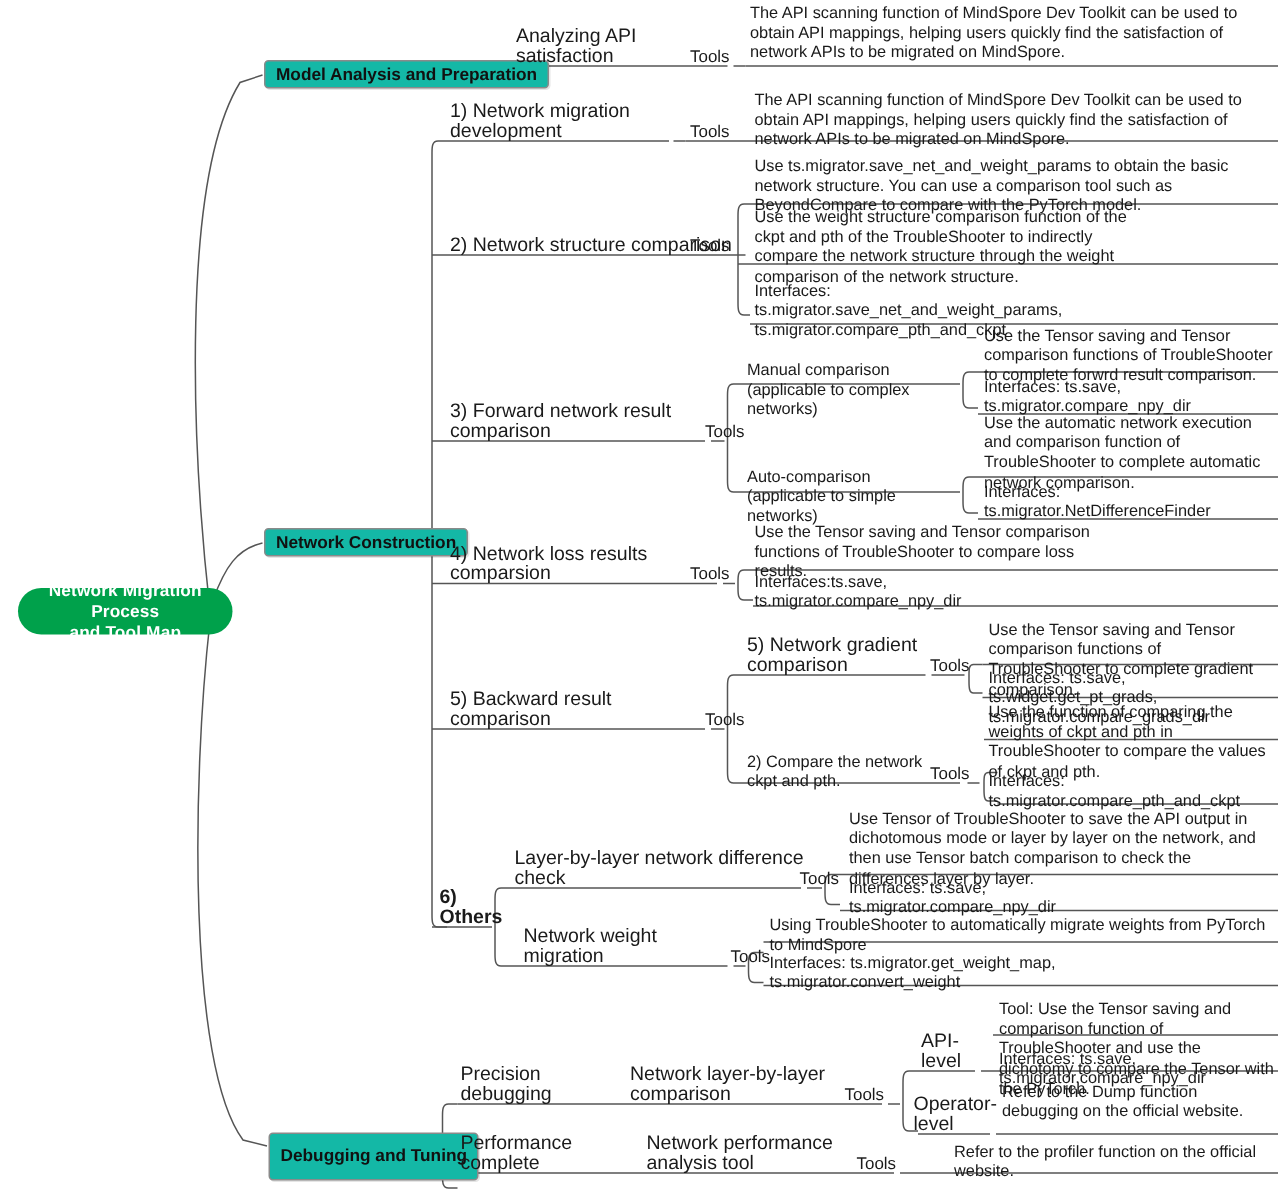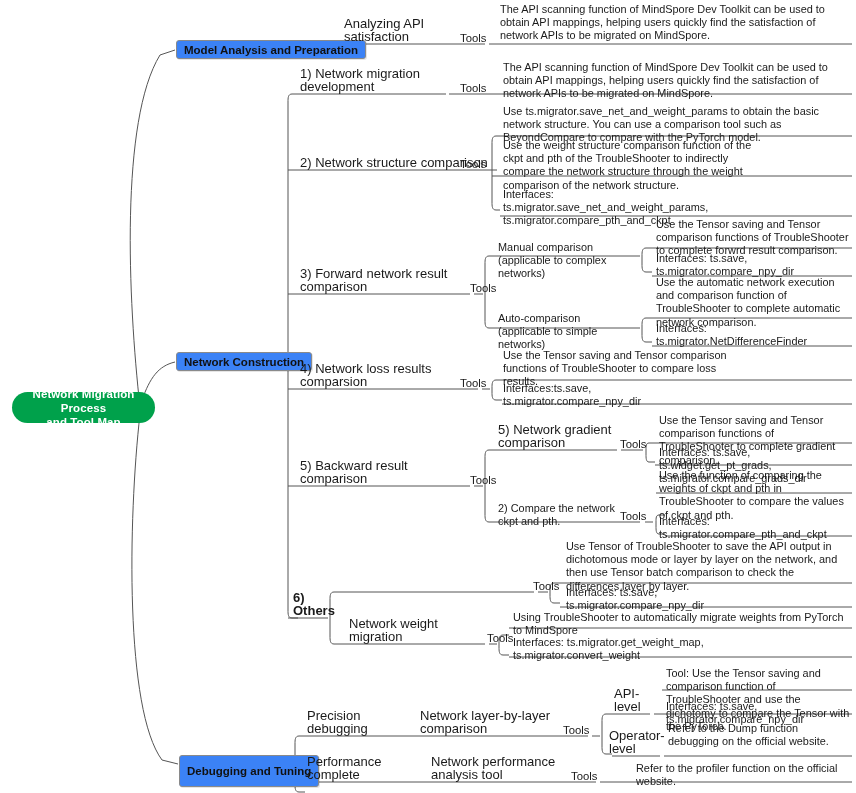--- a/index.html
+++ b/index.html
@@ -45,21 +45,21 @@
     text-align: center;
     display: flex;
     align-items: center;
     justify-content: center;
     padding: 4px 10px;
     letter-spacing: 0.1px;
   }
 
   
   .lvl1 {
-    background: #3b82f6;
+    background: #14b8a6;
     border: 1px solid #8a8a8a;
     border-radius: 3px;
     font-weight: bold;
     font-size: 11.5px;
     line-height: 14px;
     color: #111;
     padding: 3px 7px 3px 7px;
     display: flex;
     align-items: center;
     box-shadow: 1px 1px 0 rgba(0,0,0,0.10);
@@ -260,20 +260,21 @@
 ts.migrator.compare_grads_dir</div>
 
   <div class="node plain topal small" style="left:497px; top:502px; width:124px; height:30px;">2) Compare the network ckpt and pth.</div>
   <div class="node tools" style="left:620px; top:508px; width:30px; height:15px;">Tools</div>
   <div class="node plain topal small" style="left:658px; top:469px; width:192px; height:44px;">Use the function of comparing the weights of ckpt and pth in TroubleShooter to compare the values of ckpt and pth.</div>
   <div class="node plain topal small" style="left:658px; top:515px; width:192px; height:26px;">Interfaces:
 ts.migrator.compare_pth_and_ckpt</div>
 
   <div class="node plain" style="left:292px; top:604px; width:45px; height:15px;font-weight:bold;">6) Others</div>
 
+  <div class="node plain" style="left:342px; top:578px; width:196px; height:15px;">Layer-by-layer network difference check</div>
   <div class="node tools" style="left:533px; top:578px; width:30px; height:15px;">Tools</div>
   <div class="node plain topal small" style="left:565px; top:540px; width:286px; height:44px;">Use Tensor of TroubleShooter to save the API output in dichotomous mode or layer by layer on the network, and then use Tensor batch comparison to check the differences layer by layer.</div>
   <div class="node plain topal small" style="left:565px; top:586px; width:286px; height:26px;">Interfaces: ts.save,
 ts.migrator.compare_npy_dir</div>
 
   <div class="node plain" style="left:348px; top:630px; width:140px; height:15px;">Network weight migration</div>
   <div class="node tools" style="left:487px; top:630px; width:30px; height:15px;">Tools</div>
   <div class="node plain topal small" style="left:512px; top:611px; width:338px; height:28px;">Using TroubleShooter to automatically migrate weights from PyTorch to MindSpore</div>
   <div class="node plain topal small" style="left:512px; top:636px; width:338px; height:26px;">Interfaces: ts.migrator.get_weight_map,
 ts.migrator.convert_weight</div>

